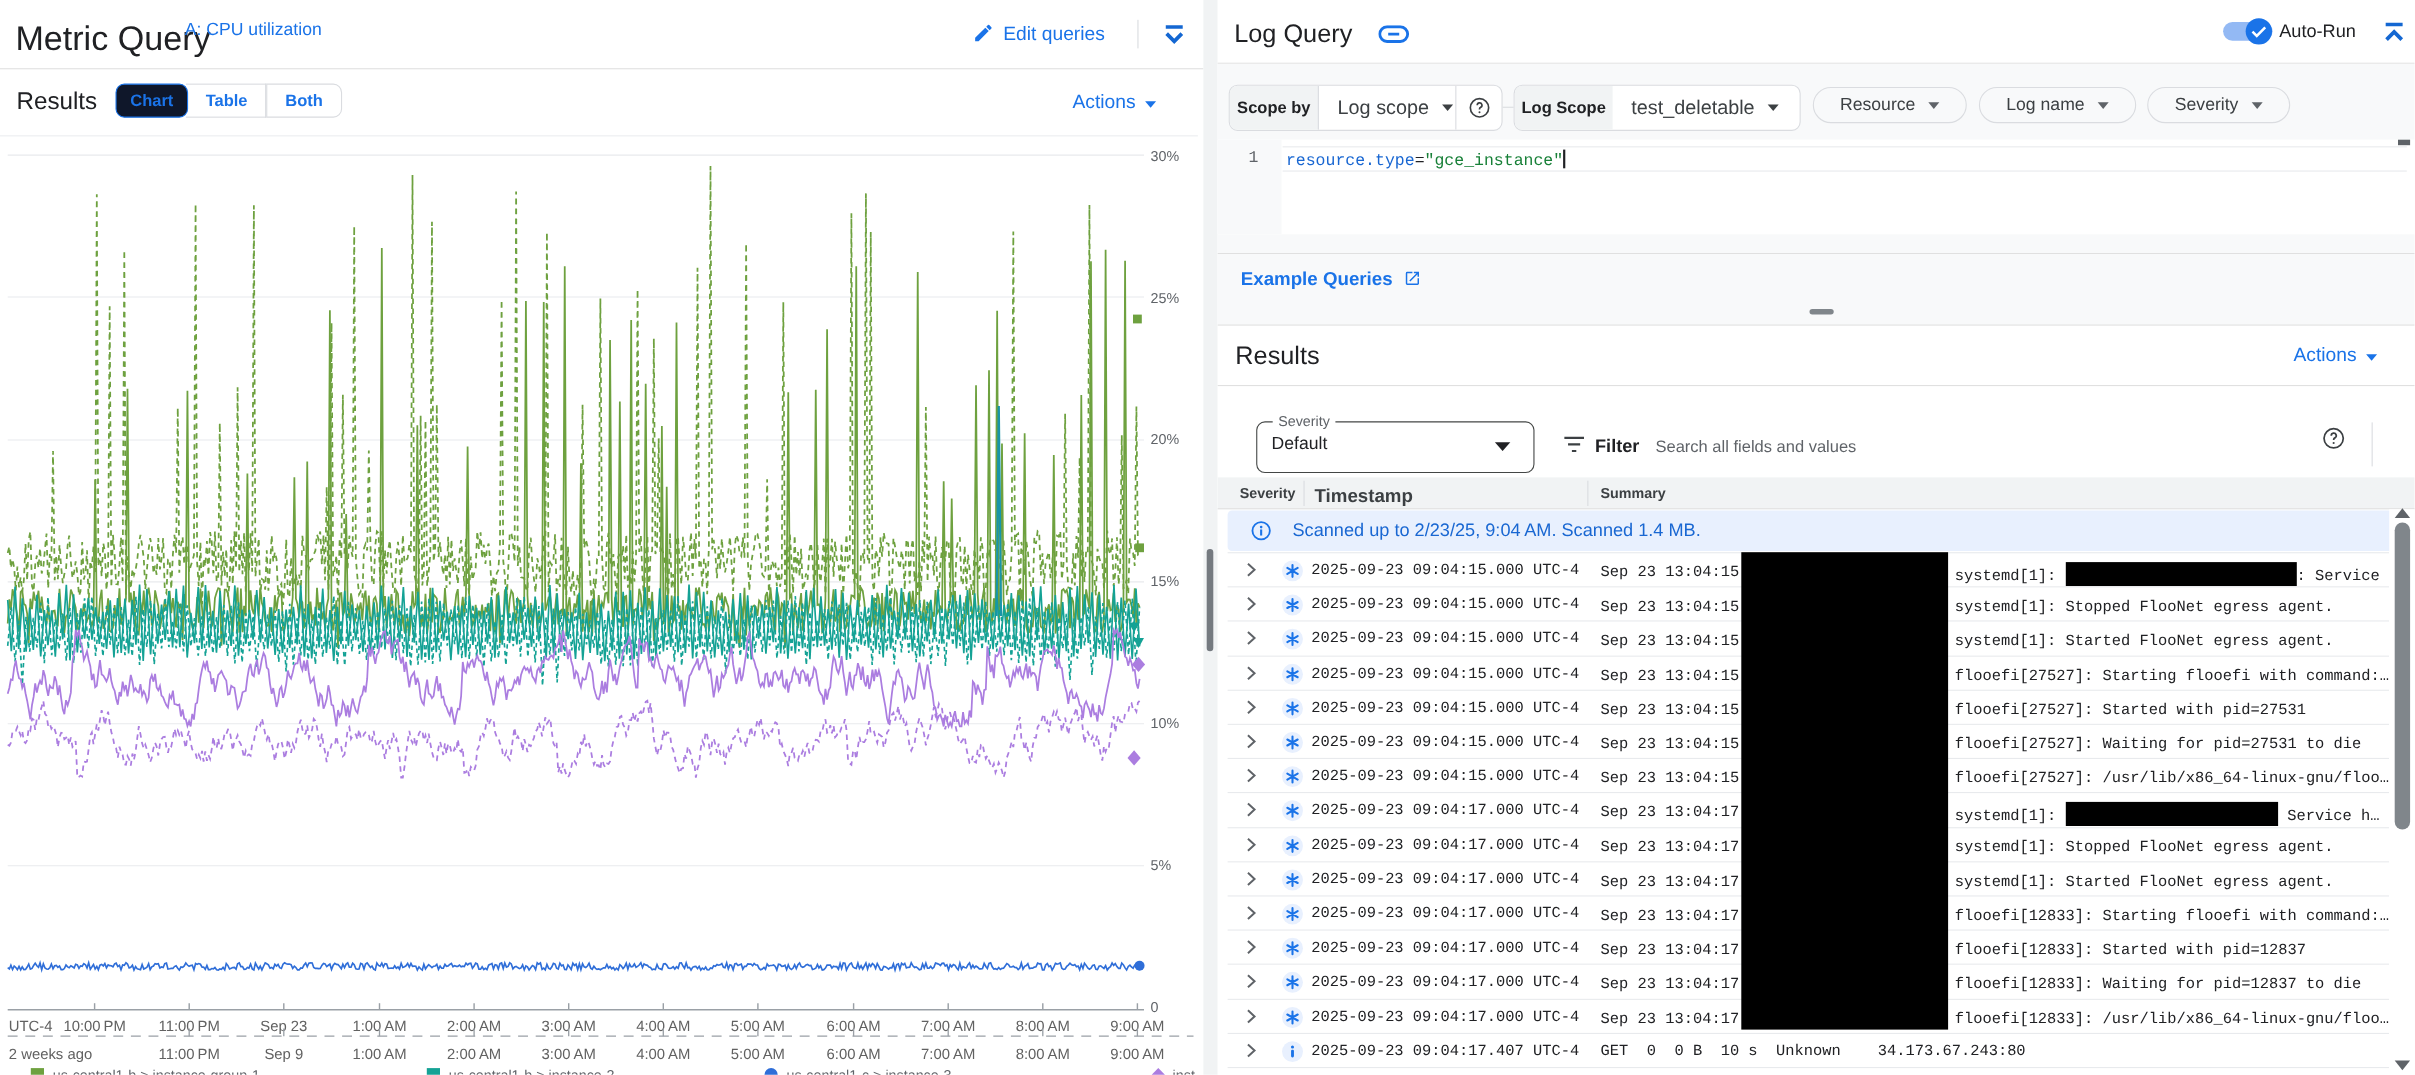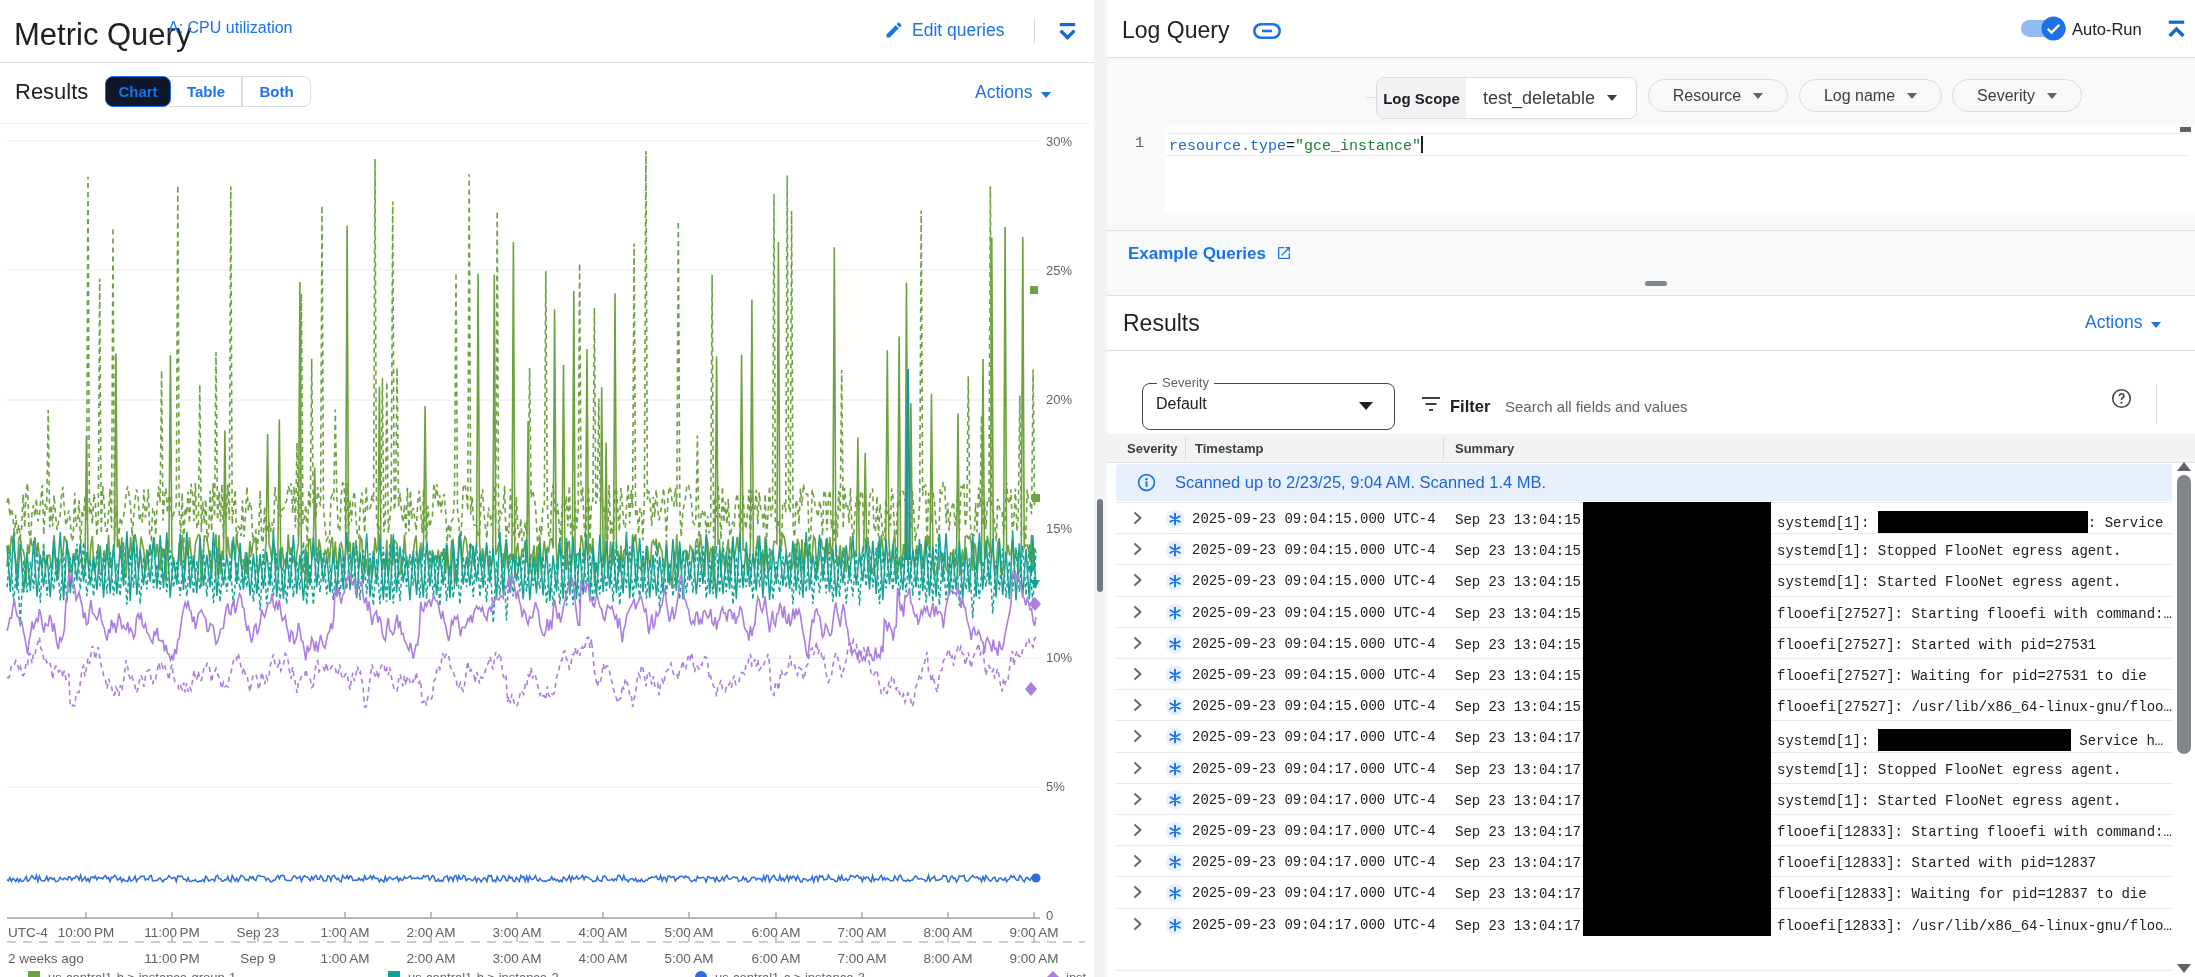--- a/index.html
+++ b/index.html
@@ -152,20 +152,32 @@
 <circle cx="12.5" cy="12.5" r="12" fill="#1a73e8"></circle>
 <path fill="none" stroke="#fff" stroke-width="2.3" d="M6.7 12.7l3.9 3.9 7.7-7.8"></path>
     </svg>
 <div class="abs" style="left:965px;top:20px;font-size:16.5px">Auto-Run</div>
 <svg class="abs" style="left:1061px;top:20px" width="17" height="19" viewBox="0 0 17 19">
 <path fill="none" stroke="#1467d2" stroke-width="3.2" d="M0.8 2.2h15.4"></path>
 <path fill="none" stroke="#1467d2" stroke-width="3.4" d="M1.6 16l6.9-7 6.9 7"></path>
     </svg>
 <div class="hline" style="left:0;top:57px;width:1088px"></div>
 <div class="abs" style="left:0;top:58px;width:1088px;height:69px;background:#f8f9fa"></div>
+<div class="abs" style="left:10px;top:77px;width:249px;height:42px;background:#fff;
+border:1px solid #dadce0;border-radius:8px;overflow:hidden;display:flex;align-items:center">
+<div style="width:81px;height:100%;background:#f1f3f4;border-right:1px solid #dadce0;display:flex;align-items:center;justify-content:center;font-size:15px;font-weight:bold;color:#202124">Scope by</div>
+<div style="flex:1;display:flex;align-items:center;padding-left:17px;font-size:18px;color:#3c4043">Log scope<span class="caret caretk" style="margin-left:12px"></span></div>
+<div style="width:42px;height:100%;border-left:1px solid #dadce0;display:flex;align-items:center;justify-content:center">
+<svg width="20" height="20" viewBox="0 0 24 24">
+          <circle cx="12" cy="12" r="10" fill="none" stroke="#3c4043" stroke-width="1.8"></circle>
+<path fill="none" stroke="#3c4043" stroke-width="1.8" d="M9.5 9.2a2.6 2.6 0 1 1 3.8 2.3c-.8.4-1.3 1-1.3 1.9v.4"></path>
+<circle cx="12" cy="16.8" r="1.1" fill="#3c4043"></circle>
+        </svg>
+      </div>
+    </div>
 <div class="hline" style="left:259px;top:97px;width:10px;background:#dadce0"></div>
 <div class="abs" style="left:269px;top:77px;width:261px;height:42px;background:#fff;
 border:1px solid #dadce0;border-radius:8px;overflow:hidden;display:flex;align-items:center">
 <div style="width:89px;height:100%;background:#f1f3f4;display:flex;align-items:center;justify-content:center;font-size:15px;font-weight:bold;color:#202124">Log Scope</div>
 <div style="flex:1;display:flex;align-items:center;padding-left:17px;font-size:18px;color:#3c4043">test_deletable<span class="caret caretk" style="margin-left:12px"></span></div>
     </div>
 <div class="pill" style="left:541px;width:140px">Resource<span class="caret" style="margin-left:12px"></span></div>
 <div class="pill" style="left:692px;width:143px">Log name<span class="caret" style="margin-left:12px"></span></div>
 <div class="pill" style="left:845px;width:130px">Severity<span class="caret" style="margin-left:12px"></span></div>
 <div class="abs" style="left:0;top:127px;width:1088px;height:86px;background:#fff"></div>
@@ -197,21 +209,21 @@
 <div class="abs" style="left:343px;top:397px;font-size:16.5px;font-weight:bold;color:#202124">Filter</div>
 <div class="abs" style="left:398px;top:398px;font-size:15px;color:#5f6368">Search all fields and values</div>
 <svg class="abs" style="left:1004px;top:388px" width="21" height="21" viewBox="0 0 24 24">
       <circle cx="12" cy="12" r="10" fill="none" stroke="#3c4043" stroke-width="1.8"></circle>
 <path fill="none" stroke="#3c4043" stroke-width="1.8" d="M9.5 9.2a2.6 2.6 0 1 1 3.8 2.3c-.8.4-1.3 1-1.3 1.9v.4"></path>
 <circle cx="12" cy="16.8" r="1.1" fill="#3c4043"></circle>
     </svg>
 <div class="vline" style="left:1049px;top:384px;height:40px"></div>
 <div class="abs" style="left:0;top:434px;width:1088px;height:29px;background:#f1f3f4;border-bottom:1px solid #e0e0e0">
 <div class="abs" style="left:20px;top:7px;font-size:13px;font-weight:bold;color:#3c4043">Severity</div>
-<div class="abs" style="left:88px;top:7px;font-size:13px;font-weight:bold;color:#3c4043">Timestamp</div>
+<div class="abs" style="left:88px;top:7px;font-size:17px;font-weight:bold;color:#3c4043">Timestamp</div>
 <div class="abs" style="left:348px;top:7px;font-size:13px;font-weight:bold;color:#3c4043">Summary</div>
 <div class="vline" style="left:78px;top:3px;height:23px"></div>
 <div class="vline" style="left:336px;top:3px;height:23px"></div>
     </div>
 <div class="abs" style="left:9px;top:464px;width:1062px;height:37px;background:#e8f0fe;border-radius:4px">
 <svg class="abs" style="left:21px;top:9px" width="19" height="19" viewBox="0 0 24 24">
 <circle cx="12" cy="12" r="10" fill="none" stroke="#1a73e8" stroke-width="2.1"></circle>
 <circle cx="12" cy="7.8" r="1.5" fill="#1a73e8"></circle>
         <rect x="10.8" y="10.5" width="2.4" height="7" fill="#1a73e8"></rect>
       </svg>
@@ -294,18 +306,25 @@
       </svg><svg class="sico" width="20" height="20" viewBox="0 0 20 20">
         <circle cx="10" cy="10" r="9.5" fill="#e8f0fe"></circle>
         <path stroke="#1a73e8" stroke-width="1.9" stroke-linecap="round" d="M10 4.6v10.8M5.3 7.3l9.4 5.4M14.7 7.3l-9.4 5.4"></path>
       </svg><span class="ts mono">2025-09-23 09:04:17.000 UTC-4</span><span class="sum"><span class="mono">Sep 23 13:04:17</span></span><span class="abs" style="left:661px;top:8px"><span class="mono">flooefi[12833]: Waiting for pid=12837 to die</span></span></div>
 <div class="row" style="top:908px"><svg class="chev" width="14" height="14" viewBox="0 0 14 14">
         <path fill="none" stroke="#5f6368" stroke-width="1.8" d="M4.5 1.5L10.5 7l-6 5.5"></path>
       </svg><svg class="sico" width="20" height="20" viewBox="0 0 20 20">
         <circle cx="10" cy="10" r="9.5" fill="#e8f0fe"></circle>
         <path stroke="#1a73e8" stroke-width="1.9" stroke-linecap="round" d="M10 4.6v10.8M5.3 7.3l9.4 5.4M14.7 7.3l-9.4 5.4"></path>
       </svg><span class="ts mono">2025-09-23 09:04:17.000 UTC-4</span><span class="sum"><span class="mono">Sep 23 13:04:17</span></span><span class="abs" style="left:661px;top:8px"><span class="mono">flooefi[12833]: /usr/lib/x86_64-linux-gnu/floo…</span></span></div>
+<div class="row" style="top:939px"><svg class="chev" width="14" height="14" viewBox="0 0 14 14">
+        <path fill="none" stroke="#5f6368" stroke-width="1.8" d="M4.5 1.5L10.5 7l-6 5.5"></path>
+      </svg><svg class="sico" width="20" height="20" viewBox="0 0 20 20">
+        <circle cx="10" cy="10" r="9.5" fill="#e8f0fe"></circle>
+        <circle cx="10" cy="5.8" r="1.4" fill="#1a73e8"></circle>
+        <rect x="8.7" y="8.3" width="2.6" height="7" rx="1.2" fill="#1a73e8"></rect>
+      </svg><span class="ts mono">2025-09-23 09:04:17.407 UTC-4</span><span class="sum mono">GET  0  0 B  10 s  Unknown    34.173.67.243:80</span></div>
 <div class="row" style="top:970px"></div>
 <div class="abs" style="left:476px;top:502px;width:188px;height:434px;background:#000"></div>
 <div class="abs" style="left:1065px;top:463px;width:23px;height:514px;background:#fff"></div>
 <div class="abs" style="left:1070px;top:462px;width:0;height:0;border-left:7px solid transparent;border-right:7px solid transparent;border-bottom:9px solid #5f6368"></div>
 <div class="abs" style="left:1070px;top:475px;width:14px;height:279px;border-radius:7px;background:#80868b"></div>
 <div class="abs" style="left:1070px;top:964px;width:0;height:0;border-left:7px solid transparent;border-right:7px solid transparent;border-top:9px solid #5f6368"></div>
 </div>
 </body></html>

